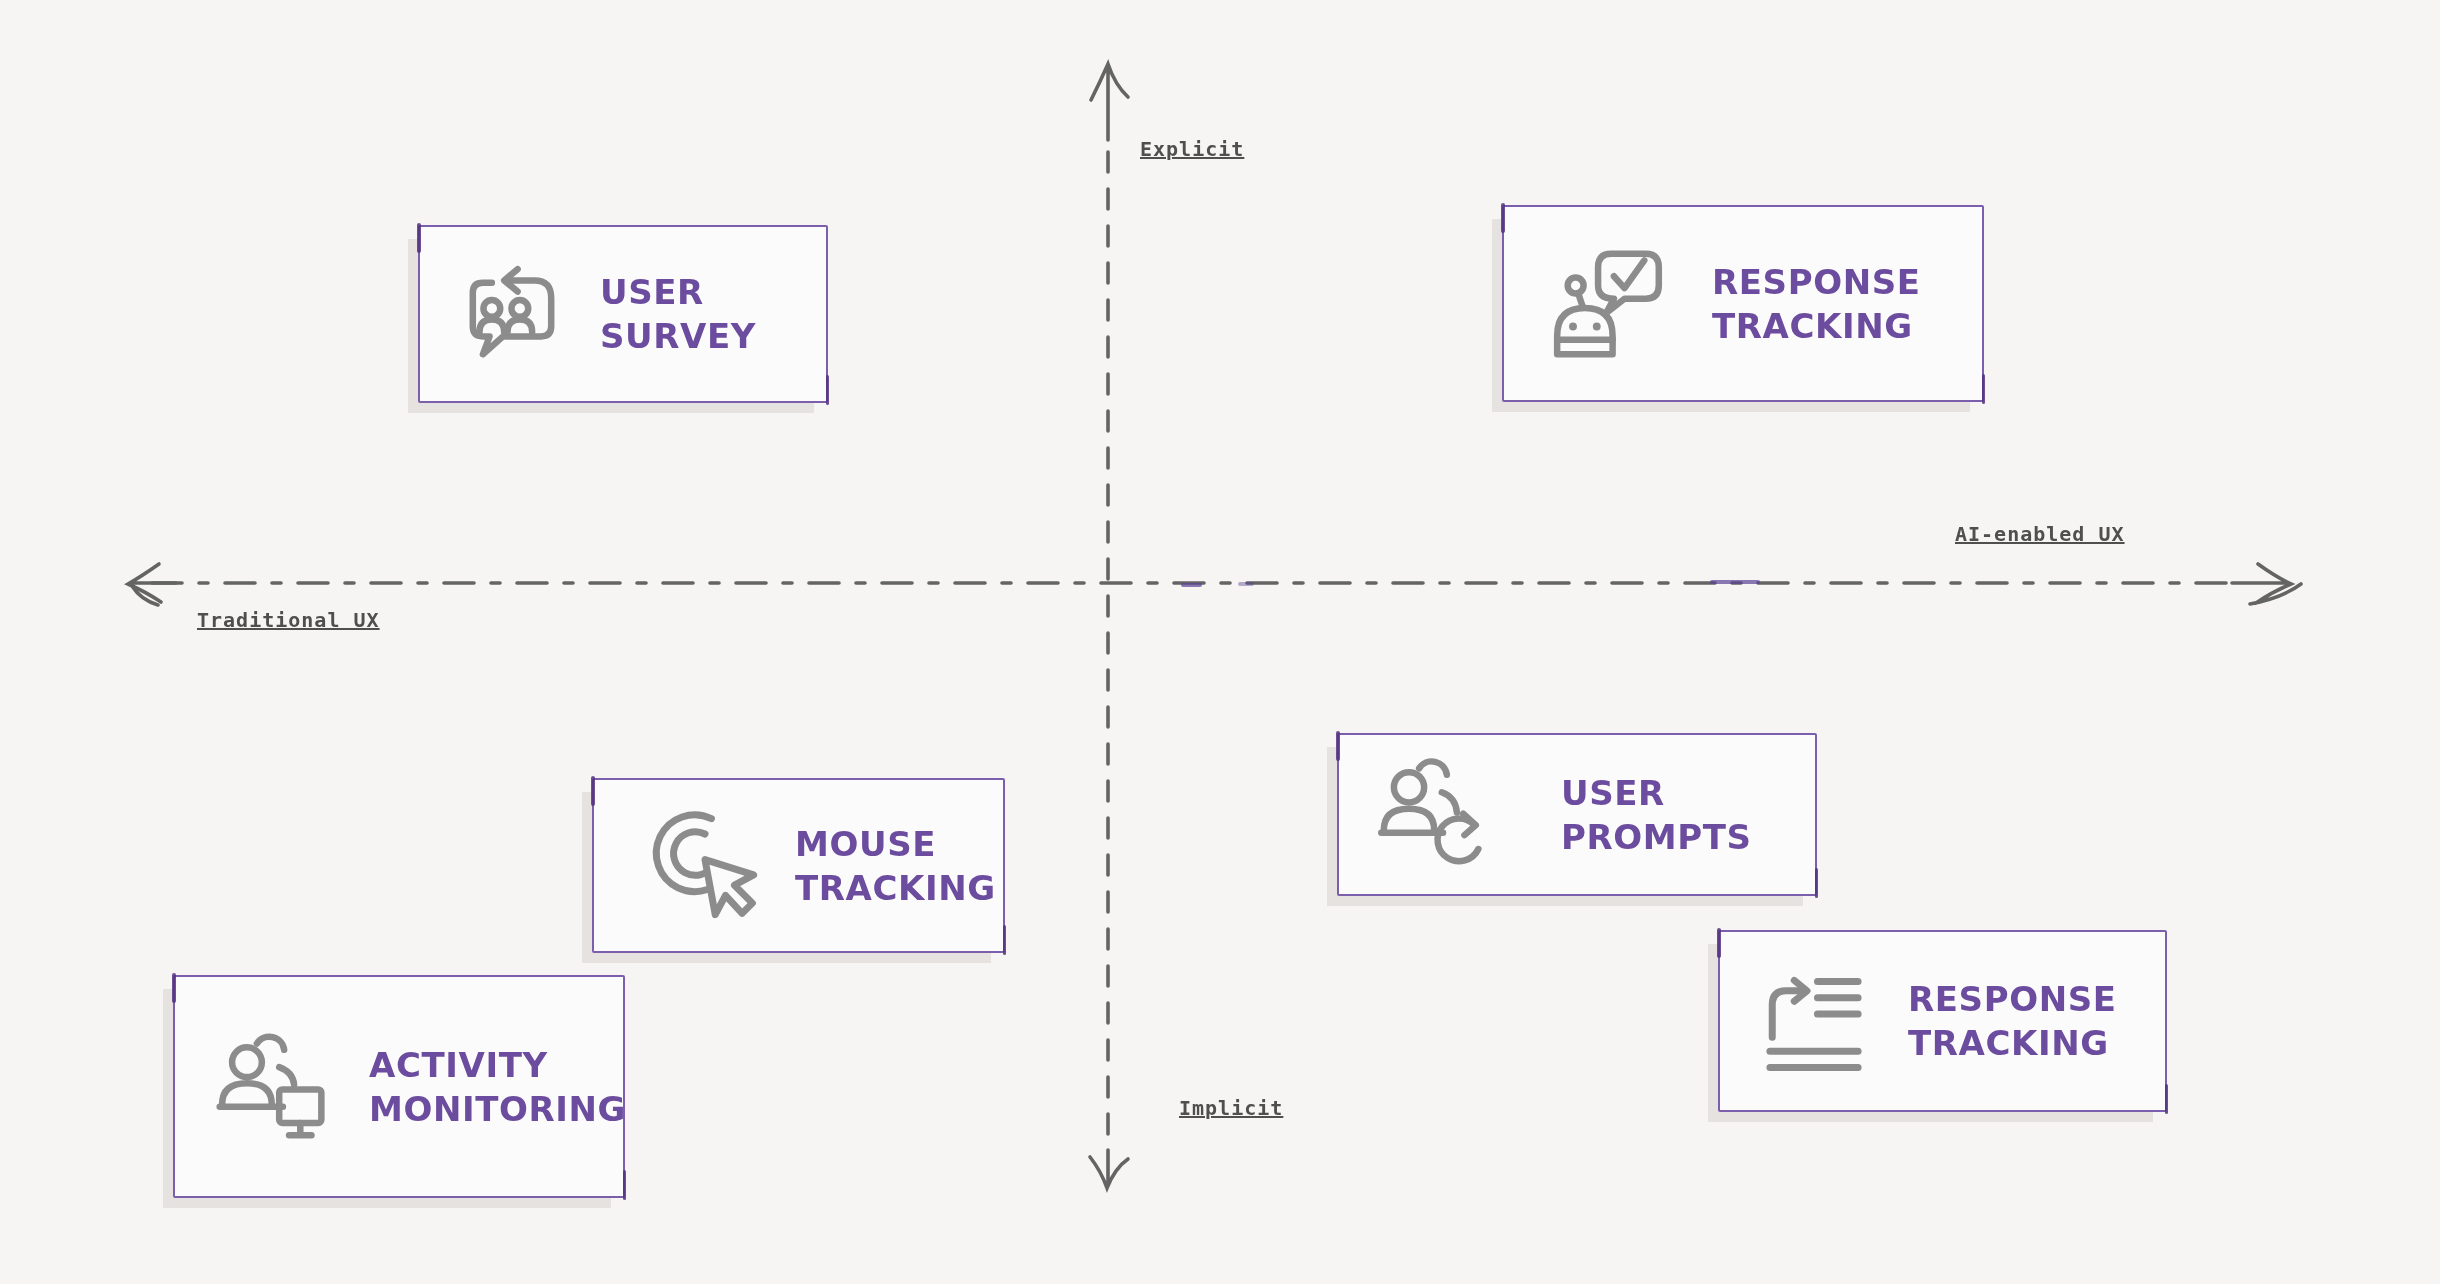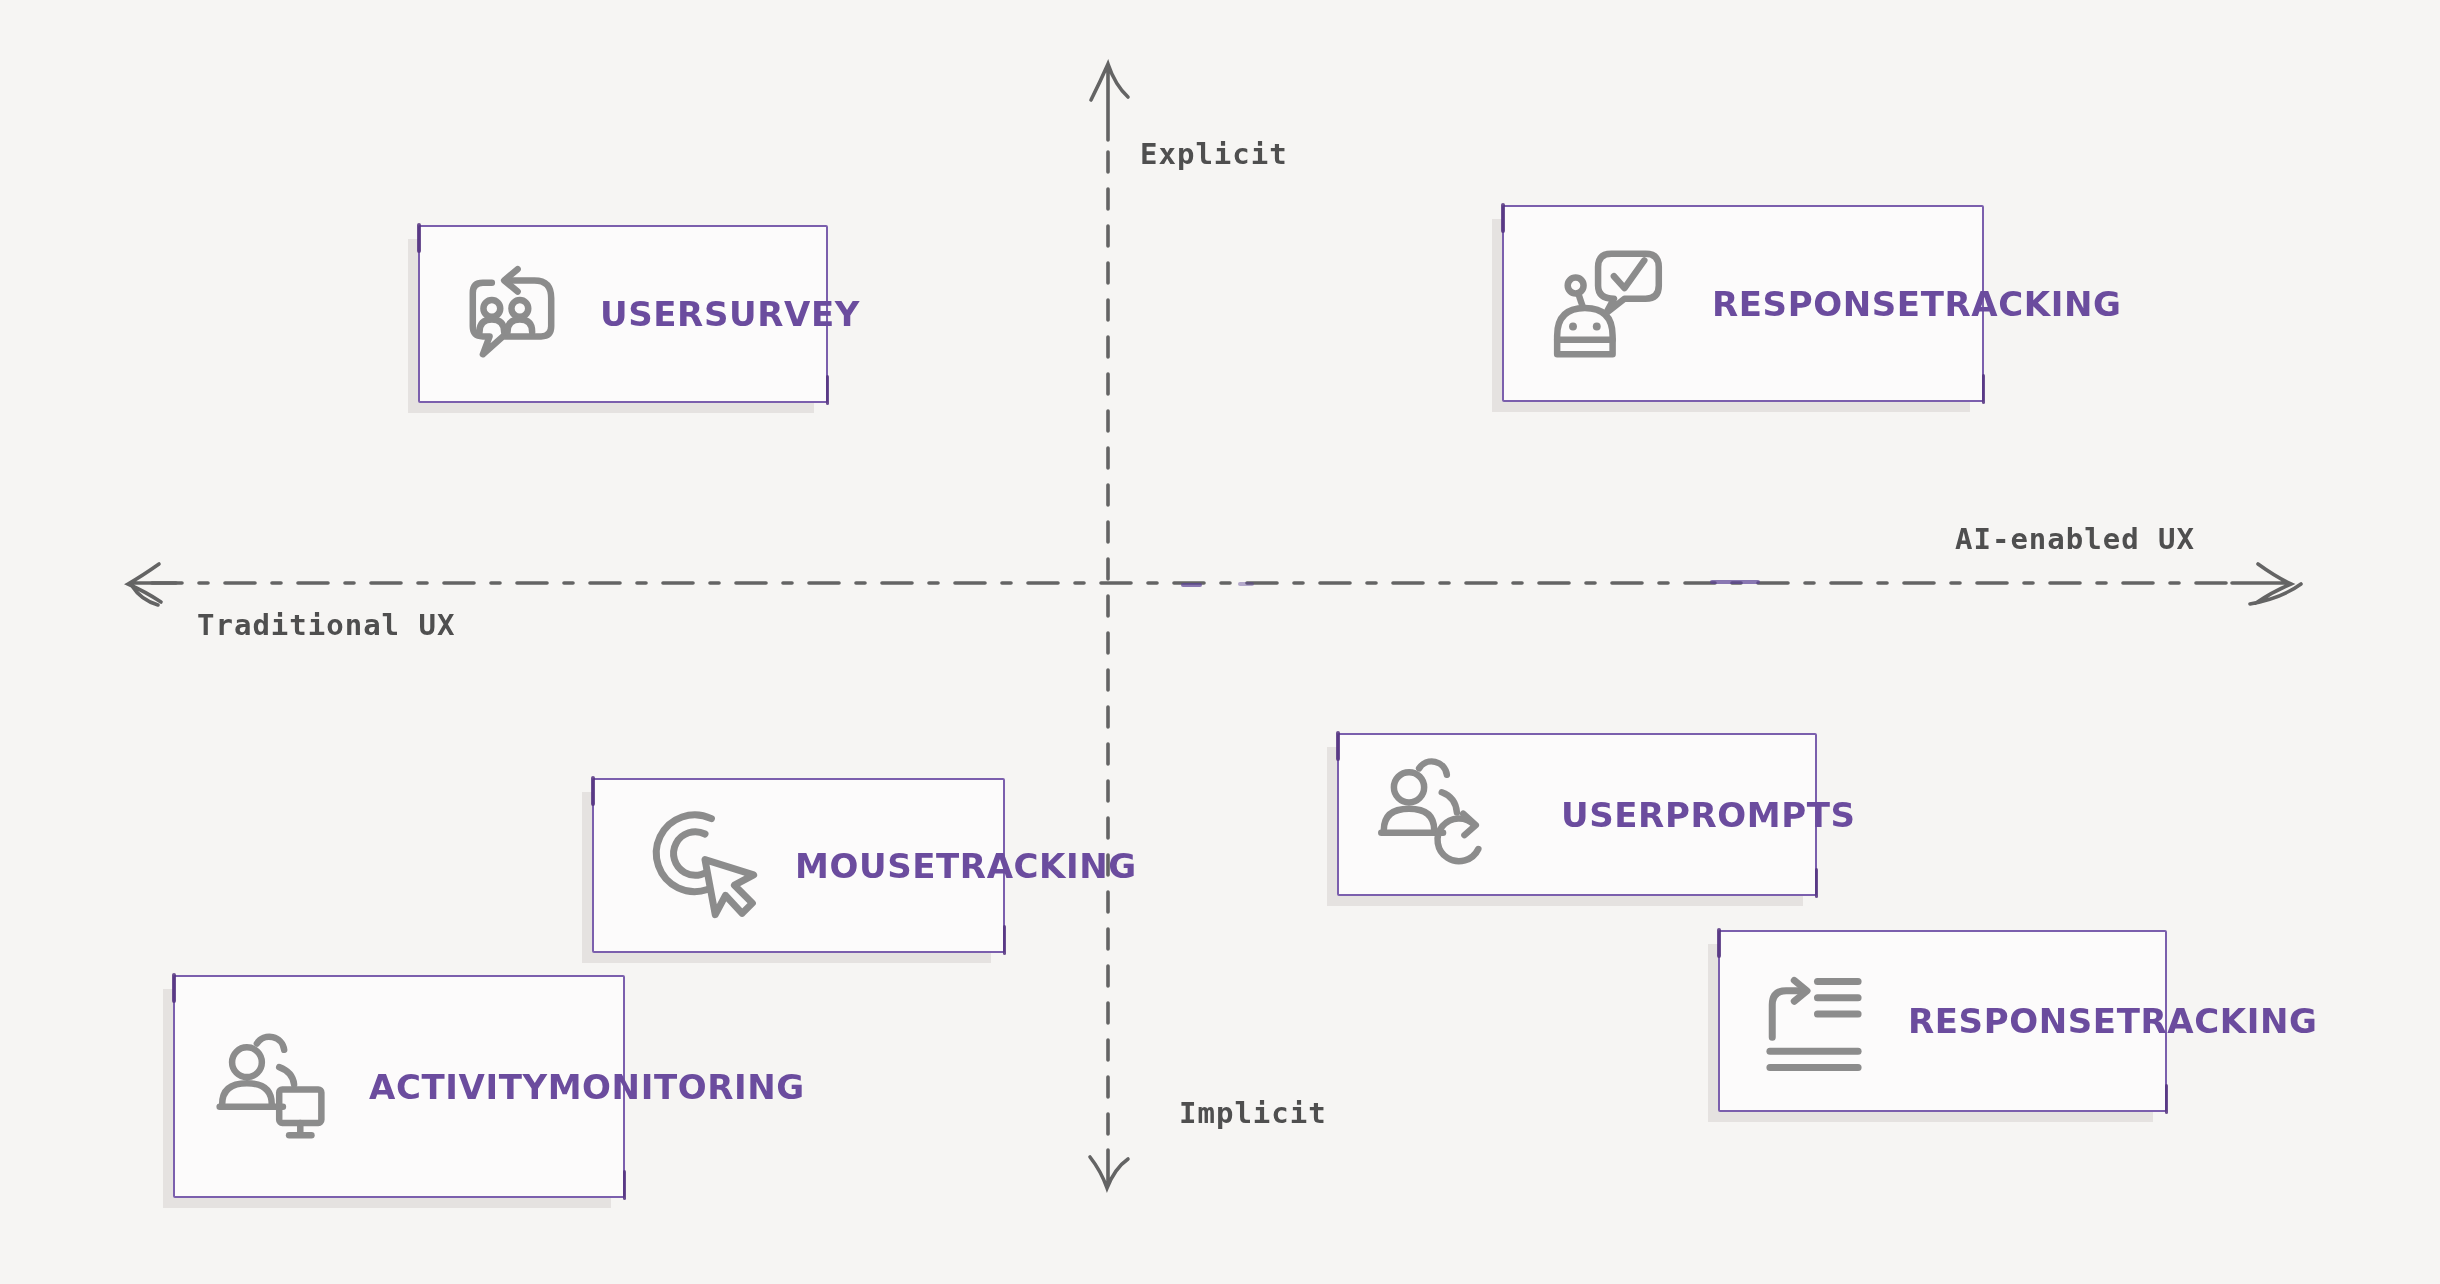--- a/index.html
+++ b/index.html
@@ -8,39 +8,39 @@
     --axis_stroke:#646464; --axis_text:#4f4f4f; --shadow:#e5e2e0;
   }
   *{margin:0;padding:0;box-sizing:border-box;}
   html,body{width:2440px;height:1284px;}
   body{background:var(--background);font-family:"DejaVu Sans","Liberation Sans",sans-serif;overflow:hidden;}
   .canvas{position:relative;width:2440px;height:1284px;background:var(--background);}
   .axes-svg{position:absolute;left:0;top:0;z-index:0;}
   .axis-label{
     position:absolute;z-index:1;
     font-family:"DejaVu Sans Mono","Liberation Mono",monospace;
-    font-weight:700;font-size:29px;color:var(--axis_text);letter-spacing:1px;white-space:nowrap;
+    font-weight:700;font-size:20px;color:var(--axis_text);letter-spacing:1px;white-space:nowrap;text-decoration:underline;
   }
   .node{
     position:absolute;z-index:2;display:flex;align-items:center;gap:32px;
     padding-left:36px;padding-right:10px;
     background:var(--box_background);
     border:2.5px solid var(--box_border);border-radius:2px;
     box-shadow:-12px 12px 0 -2px var(--shadow);
   }
   .node::before{ 
     content:"";position:absolute;left:-3px;top:-4px;width:3.5px;height:30px;
     background:var(--box_corner);opacity:.85;border-radius:2px;
   }
   .node::after{ 
     content:"";position:absolute;right:-3px;bottom:-4px;width:3.5px;height:30px;
     background:var(--box_corner);opacity:.85;border-radius:2px;
   }
   .node .icon{flex:0 0 auto;}
-  .label{display:flex;flex-direction:row;}
+  .label{display:flex;flex-direction:column;}
   .label span{
     font-weight:700;font-size:34px;line-height:44px;letter-spacing:.6px;
     color:var(--title_text);white-space:nowrap;
   }
   svg.icon *{vector-effect:non-scaling-stroke;}
 </style>
 </head>
 <body>
 
 <div class="canvas">

